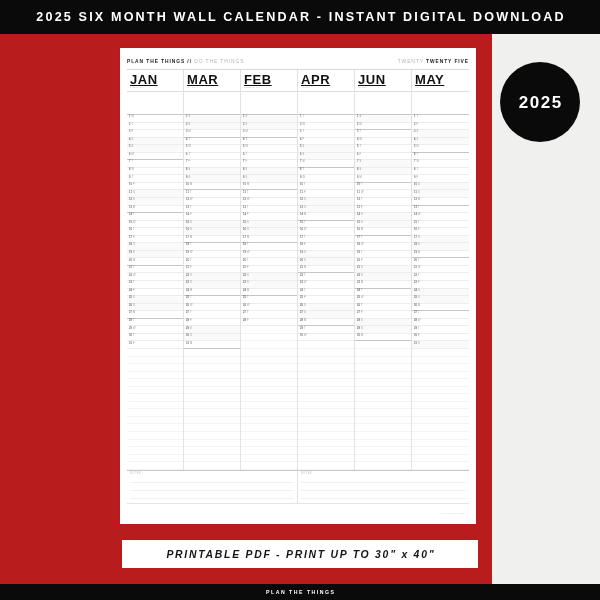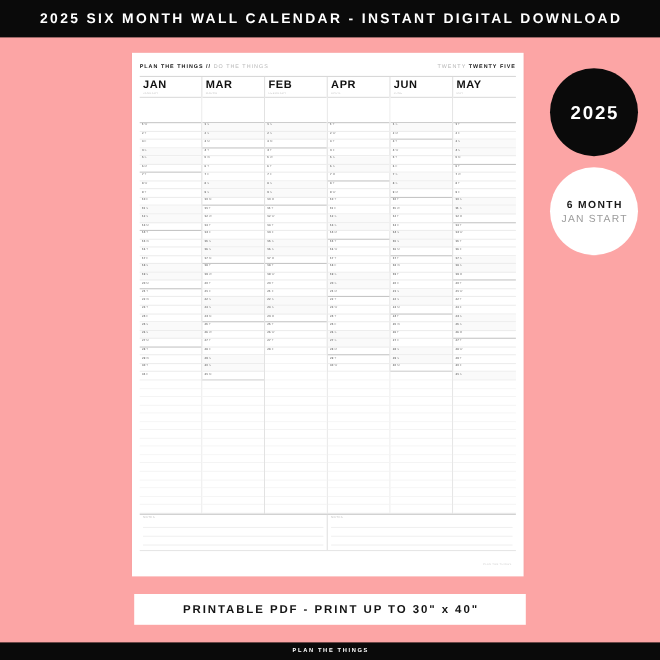--- a/index.html
+++ b/index.html
@@ -9,23 +9,23 @@
   body {
     width: 600px;
     height: 600px;
     overflow: hidden;
     background: #f0f0ee;
     font-family: "Liberation Sans", sans-serif;
     -webkit-font-smoothing: antialiased;
   }
   #page {
     position: relative;
-    width: 600px;
+    width: 492px;
     height: 600px;
-    background: #fca5a5;
+    background: #b91c1c;
   }
 
   
   .top-banner {
     position: absolute;
     left: 0; top: 0;
     width: 600px;
     height: 34px;
     background: #0a0a0a;
     display: flex;
@@ -87,26 +87,27 @@
   }
   .month-col {
     position: relative;
     width: 57px;
     box-sizing: border-box;
     border-right: 1px solid #e2e2e2;
   }
   .month-col:last-child { border-right: none; }
 
   .month-name {
-    font-size: 10px;
+    font-size: 13px;
     font-weight: bold;
     color: #111111;
     letter-spacing: 0.55px;
     padding: 2.5px 0 1.5px 3px;
     line-height: 1;
+    text-decoration: underline;
   }
   .month-sub {
     font-size: 2.5px;
     color: #c9c9c9;
     letter-spacing: 0.35px;
     padding-left: 3px;
     height: 4px;
     line-height: 1;
   }
   
@@ -229,20 +230,21 @@
 
   
   .bottom-card {
     position: absolute;
     left: 122px; top: 540px;
     width: 356px; height: 28px;
     background: #ffffff;
     display: flex;
     align-items: center;
     justify-content: center;
+    font-style: italic;
   }
   .bottom-card-text {
     color: #141414;
     font-size: 10.4px;
     font-weight: bold;
     letter-spacing: 1.75px;
     text-indent: 1.75px;
     white-space: nowrap;
   }
 
@@ -993,24 +995,20 @@
       </div>
 
       <div class="sheet-credit">PLAN THE THINGS</div>
     </div>
   </div>
 
   <div class="badge badge-year">
     <div class="badge-year-text">2025</div>
   </div>
 
-  <div class="badge badge-month">
-    <div class="badge-month-top">6 MONTH</div>
-    <div class="badge-month-bottom">JAN START</div>
-  </div>
 
   <div class="bottom-card">
     <div class="bottom-card-text">PRINTABLE PDF - PRINT UP TO 30" x 40"</div>
   </div>
 
   <div class="footer-bar">
     <div class="footer-text">PLAN THE THINGS</div>
   </div>
 
 </div>

